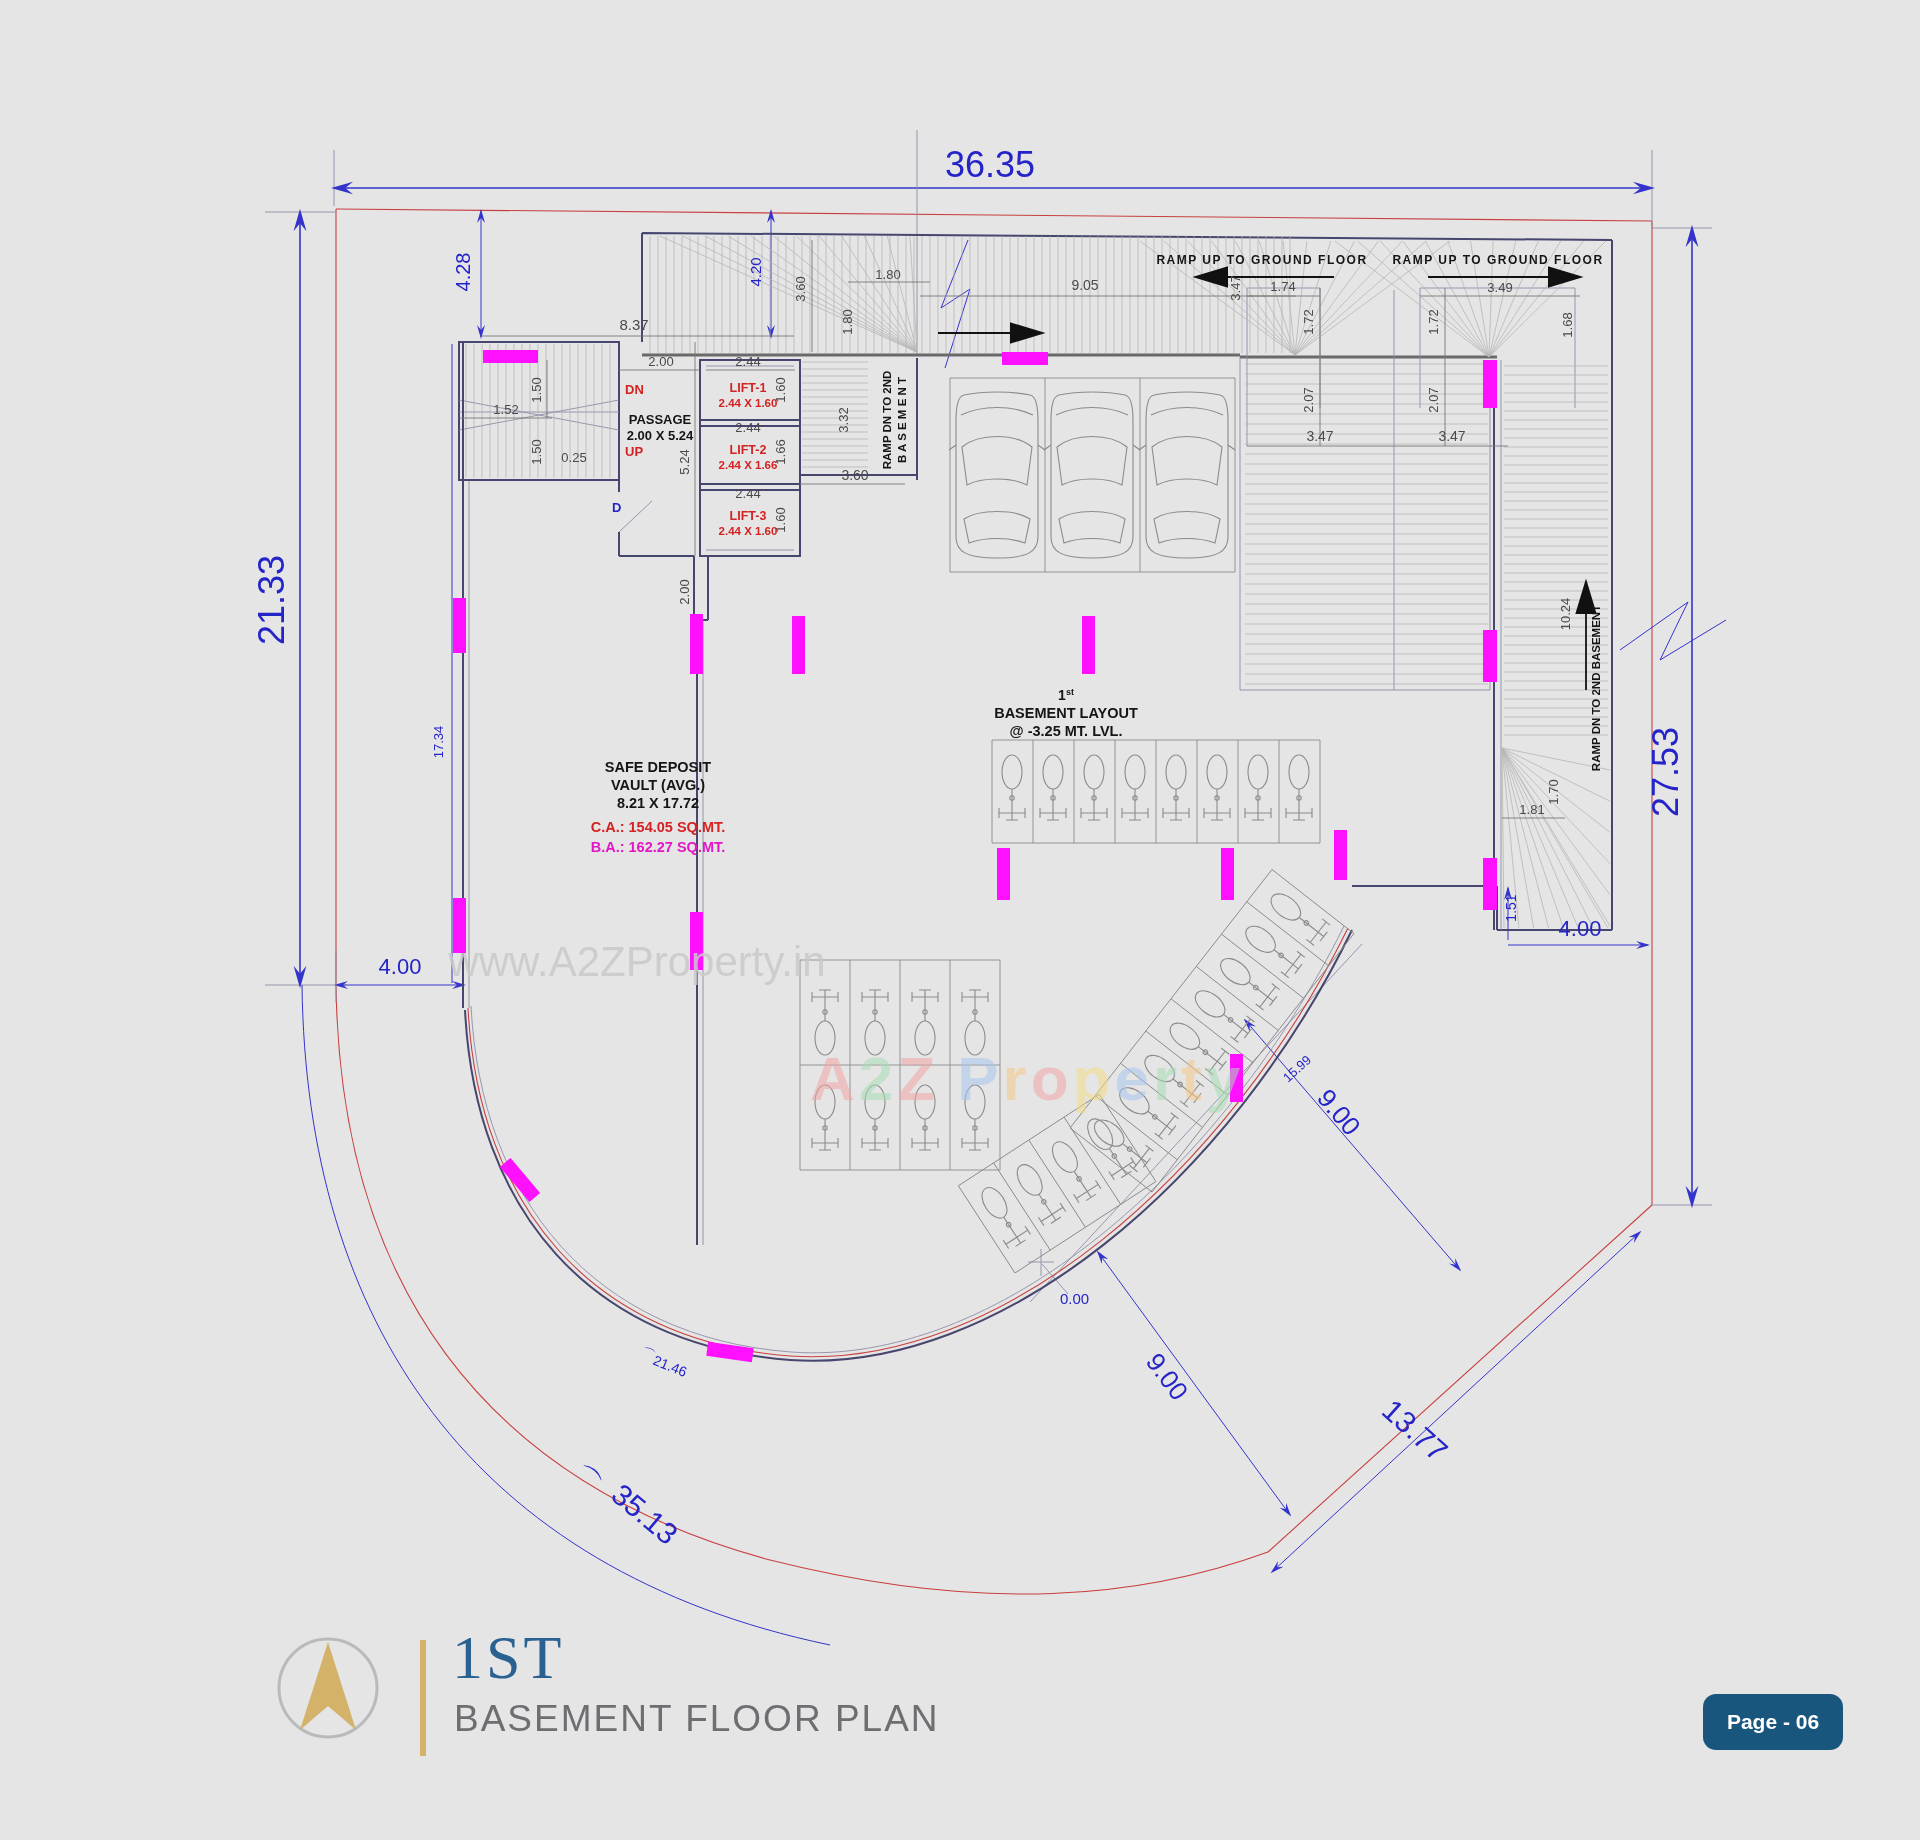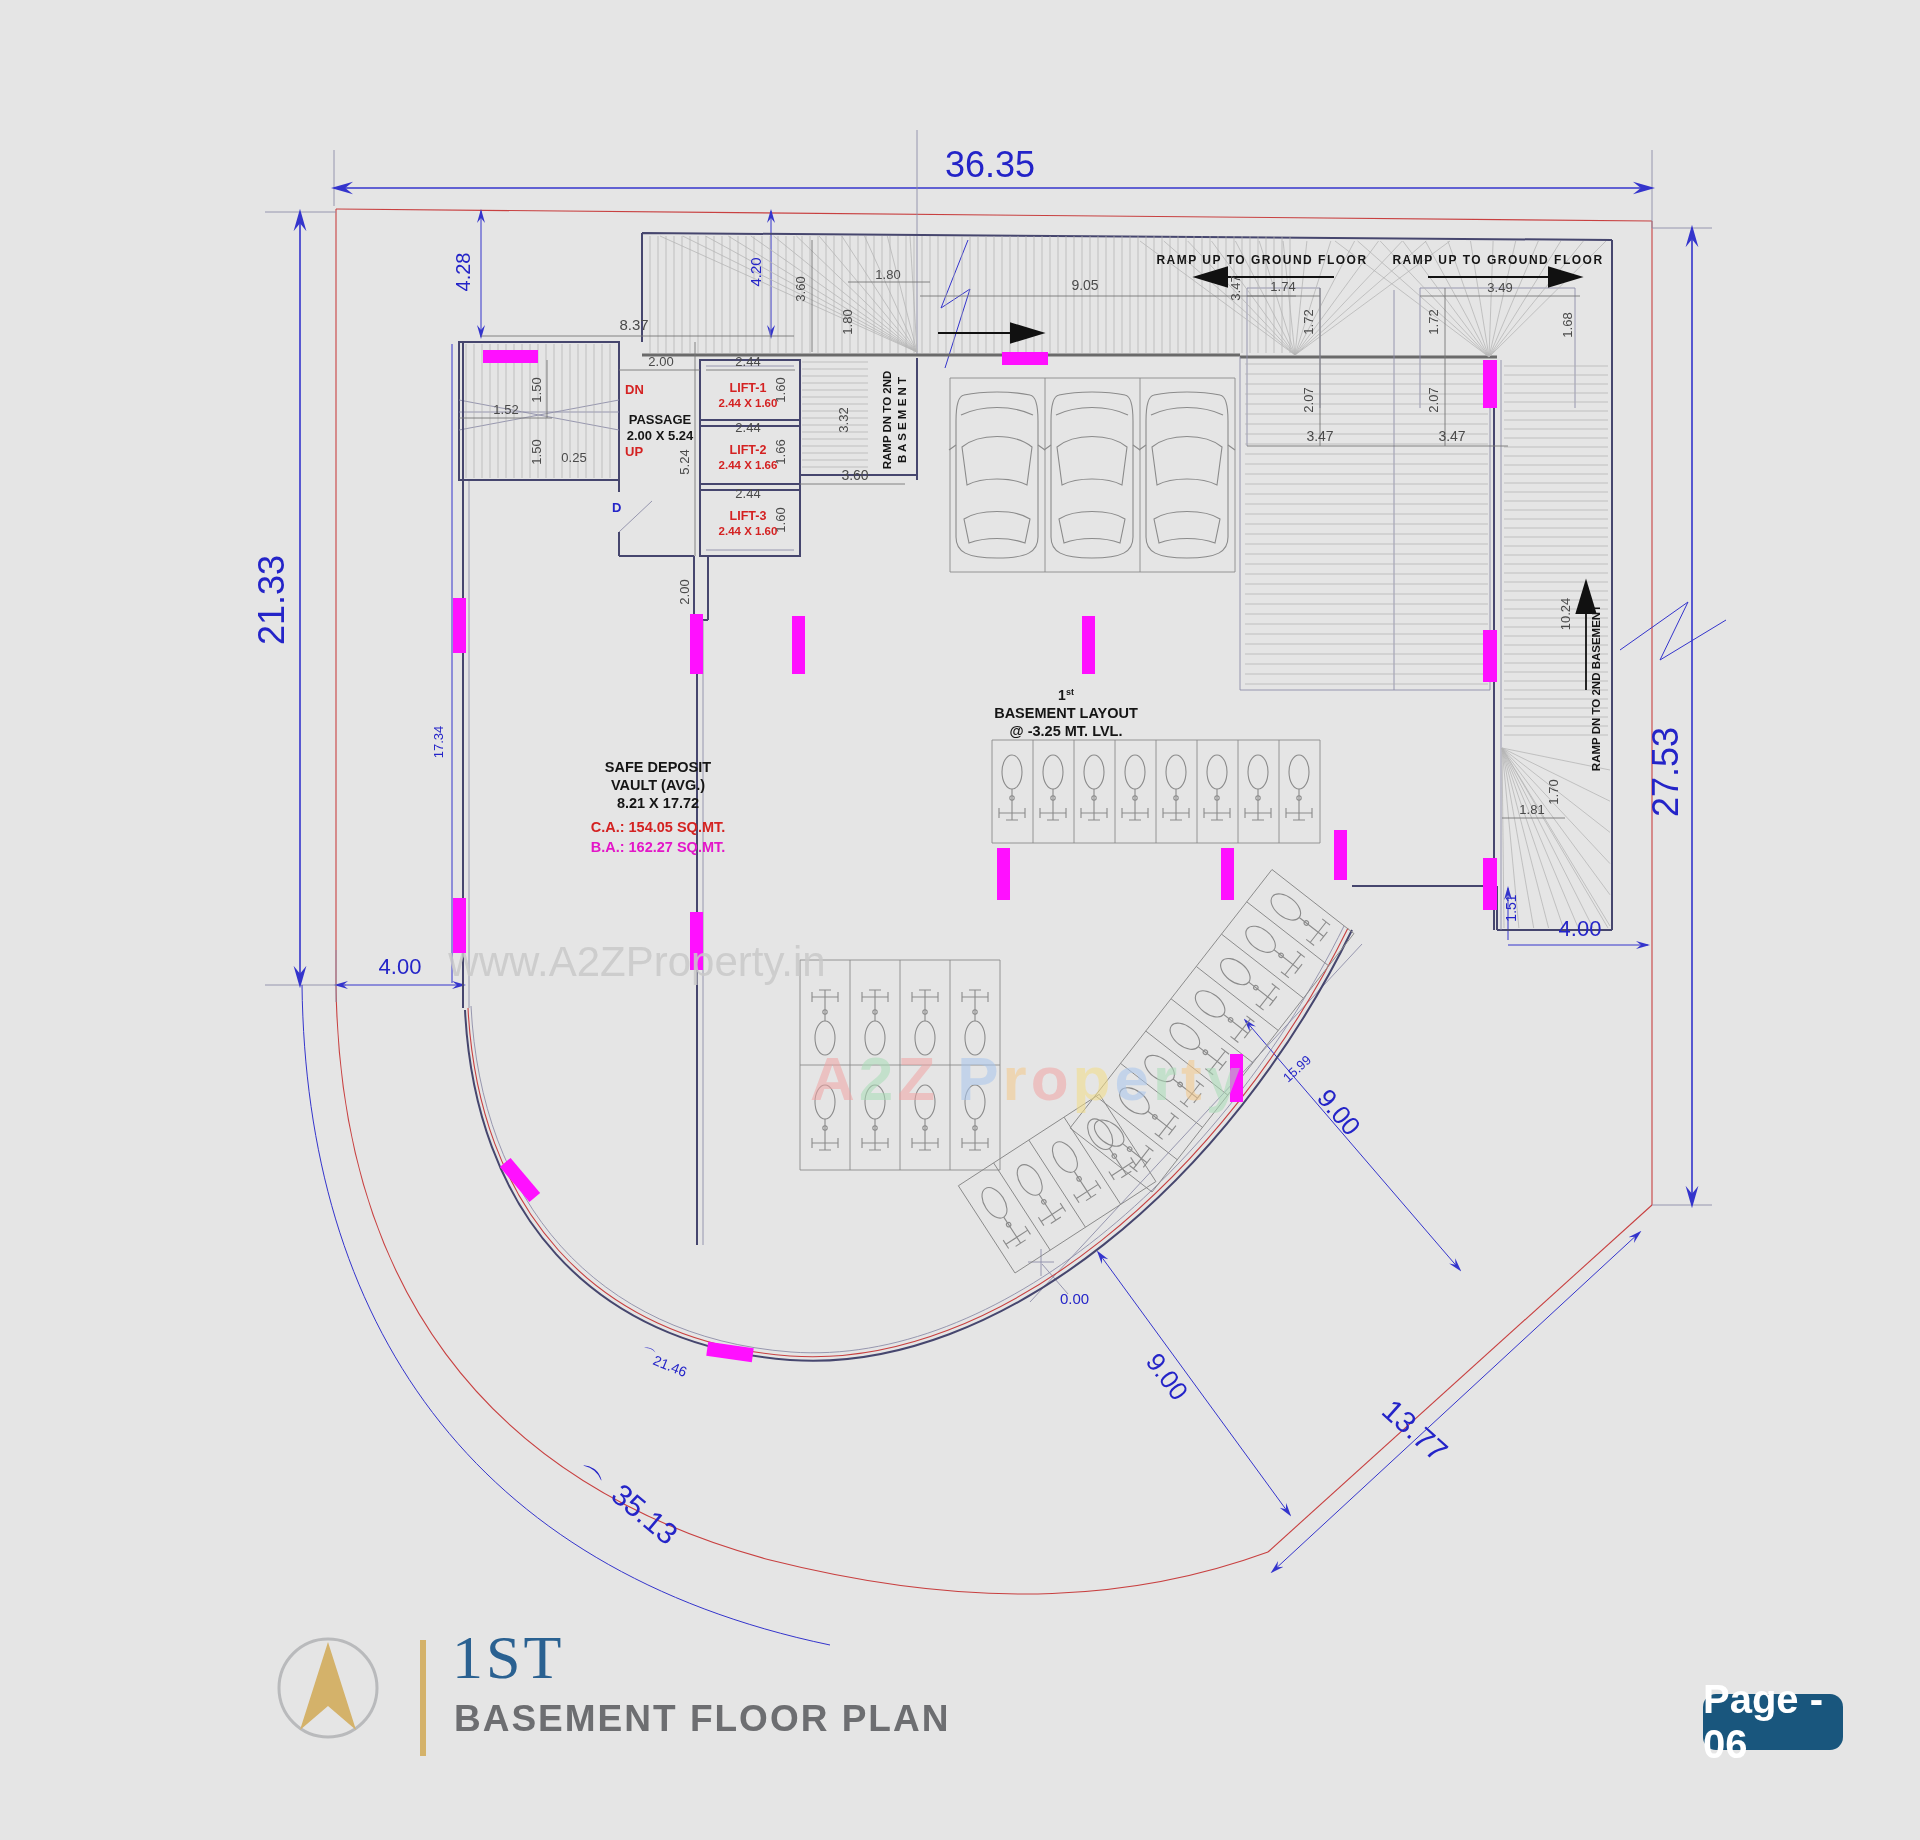--- a/index.html
+++ b/index.html
@@ -24,23 +24,23 @@
   .dimt{stroke:#3434cc;stroke-width:1.6;fill:none;}
   .gdim{stroke:#777;stroke-width:0.9;fill:none;}
   .blk{stroke:#111;stroke-width:1.8;fill:none;}
   .col{fill:#ff10ff;}
   .veh{stroke:#8b8b8b;stroke-width:1.1;fill:none;}
   
   .logo-circle{position:absolute;left:276px;top:1636px;width:104px;height:104px;}
   .gold-bar{position:absolute;left:420px;top:1640px;width:6px;height:116px;background:#d4b26a;}
   .f-title{position:absolute;left:452px;top:1622px;font-family:"Liberation Serif",serif;
            font-size:62px;color:#2a6191;letter-spacing:3px;}
-  .f-sub{position:absolute;left:454px;top:1698px;font-size:37px;color:#6d6e71;letter-spacing:2px;font-weight:bold;}
+  .f-sub{position:absolute;left:454px;top:1698px;font-size:37px;color:#6d6e71;letter-spacing:2px;}
   .badge{position:absolute;left:1703px;top:1694px;width:140px;height:56px;background:#19567d;
-         border-radius:13px;color:#fff;font-size:40px;font-weight:bold;display:flex;
+         border-radius:13px;color:#fff;font-size:21px;font-weight:bold;display:flex;
          align-items:center;justify-content:center;}
 </style>
 </head>
 <body>
 
 <div class="stage">
 
 <svg width="1920" height="1840" viewBox="0 0 1920 1840">
   <defs>
     <marker id="ab" markerWidth="14" markerHeight="10" refX="12" refY="5" orient="auto-start-reverse">

